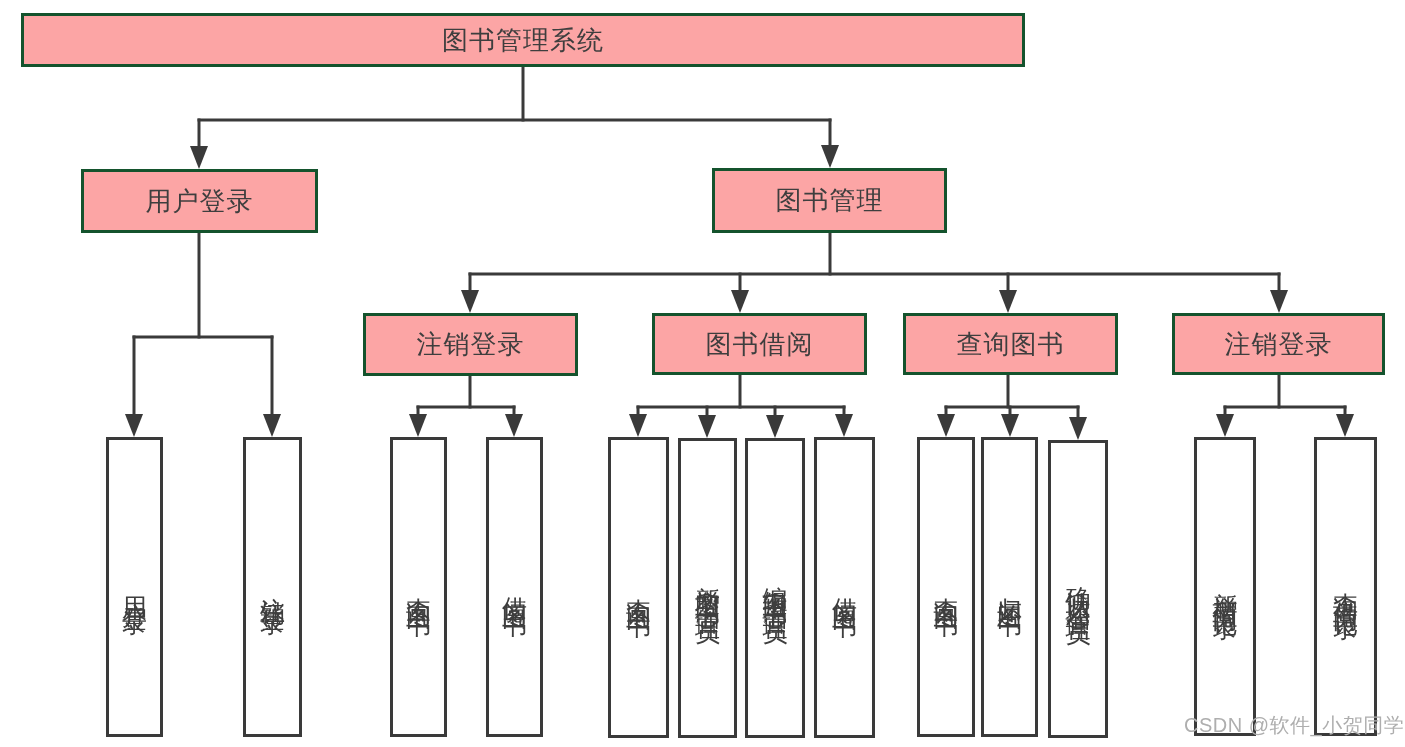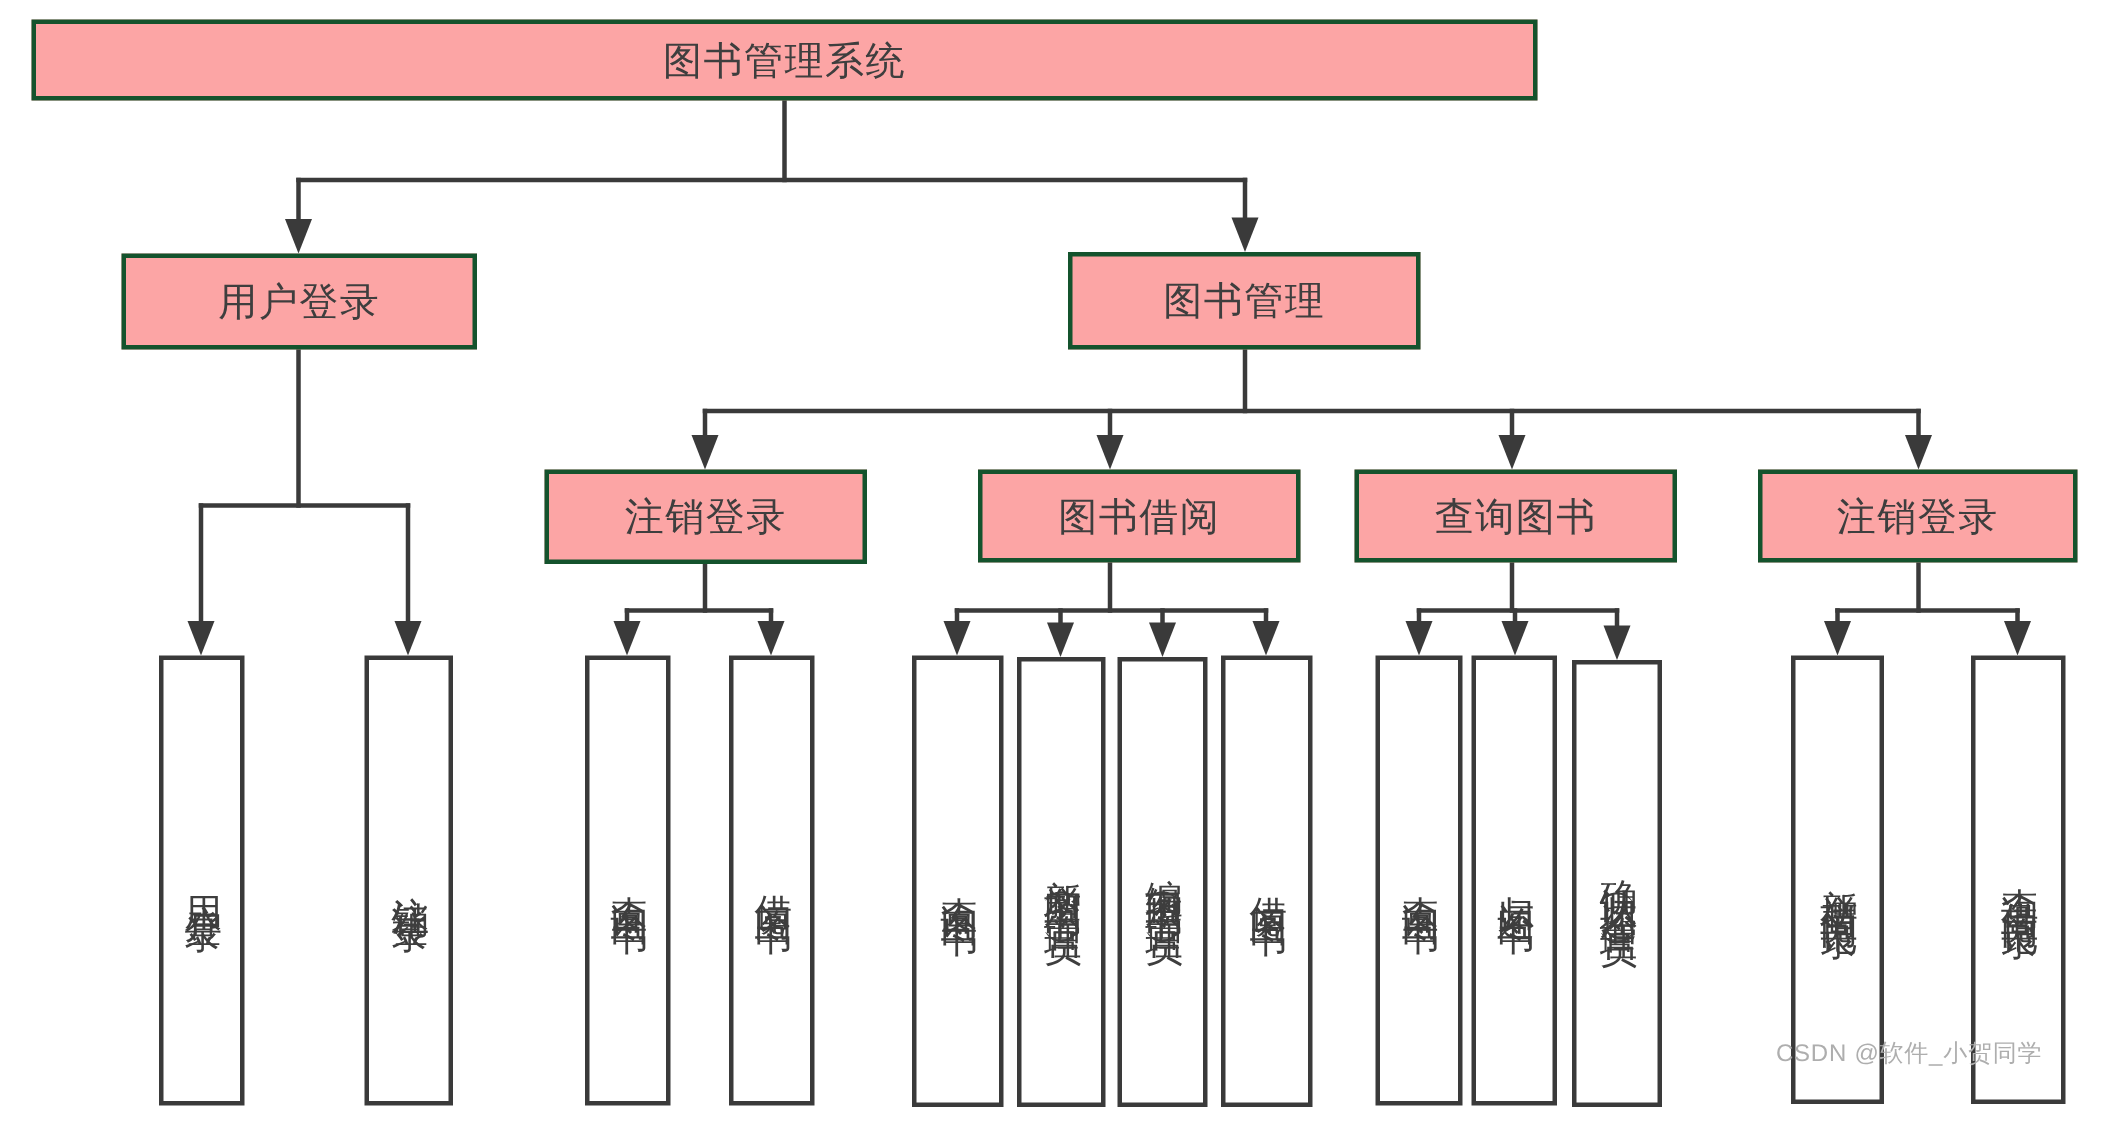--- a/index.html
+++ b/index.html
@@ -13,22 +13,22 @@
     display:flex;align-items:center;justify-content:center;
     color:#3e3e3e;font-size:26px;letter-spacing:1px;z-index:2;white-space:nowrap;
   }
   .vnode{
     position:absolute;box-sizing:border-box;border:3px solid #3a3a3a;background:#ffffff;
     display:flex;align-items:center;justify-content:center;
     color:#3e3e3e;font-size:25px;z-index:2;
     writing-mode:vertical-rl;text-orientation:mixed;letter-spacing:5px;line-height:1;
   }
   .watermark{
-    position:absolute;left:1184px;top:692px;z-index:5;
-    color:#aeaeae;font-size:16px;letter-spacing:0.5px;white-space:nowrap;
+    position:absolute;left:1184px;top:712px;z-index:5;
+    color:#aeaeae;font-size:20px;letter-spacing:0.5px;white-space:nowrap;
   }
 </style>
 </head>
 <body>
 
 <div id="stage">
 
   <svg id="wires" width="1405" height="747" viewBox="0 0 1405 747">
     <g stroke="#3a3a3a" stroke-width="3" fill="none" stroke-linecap="square">
 

